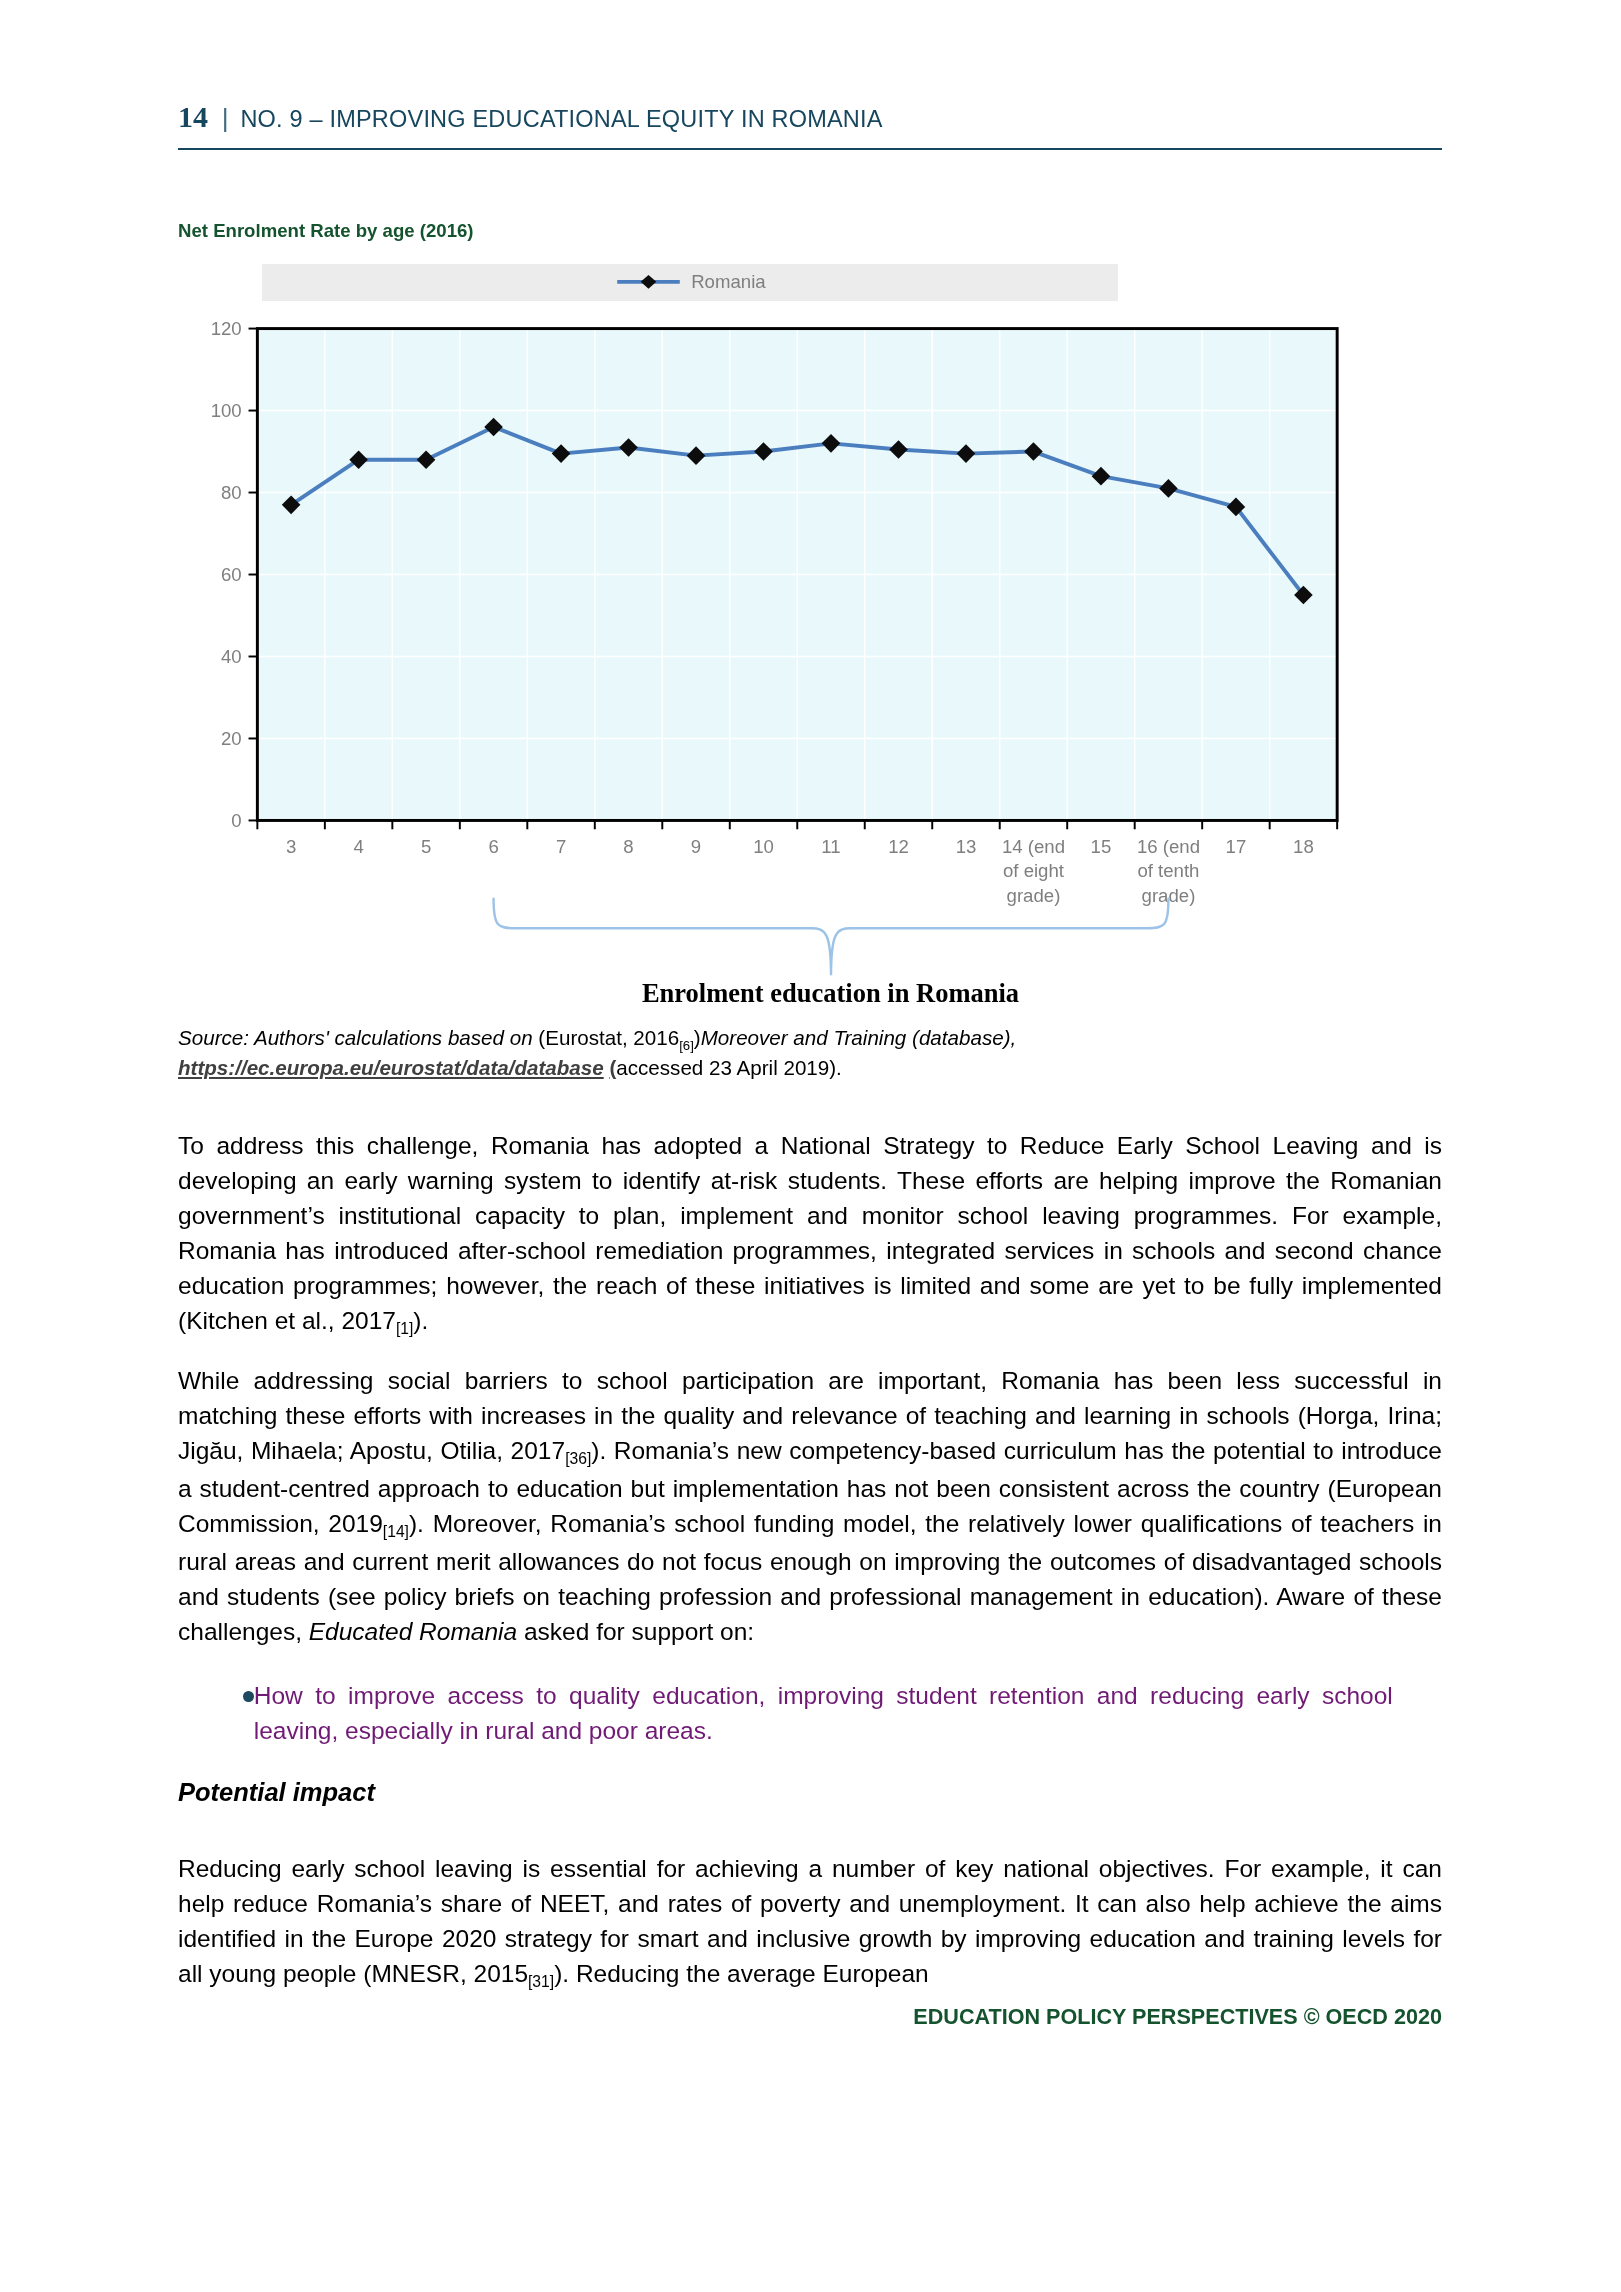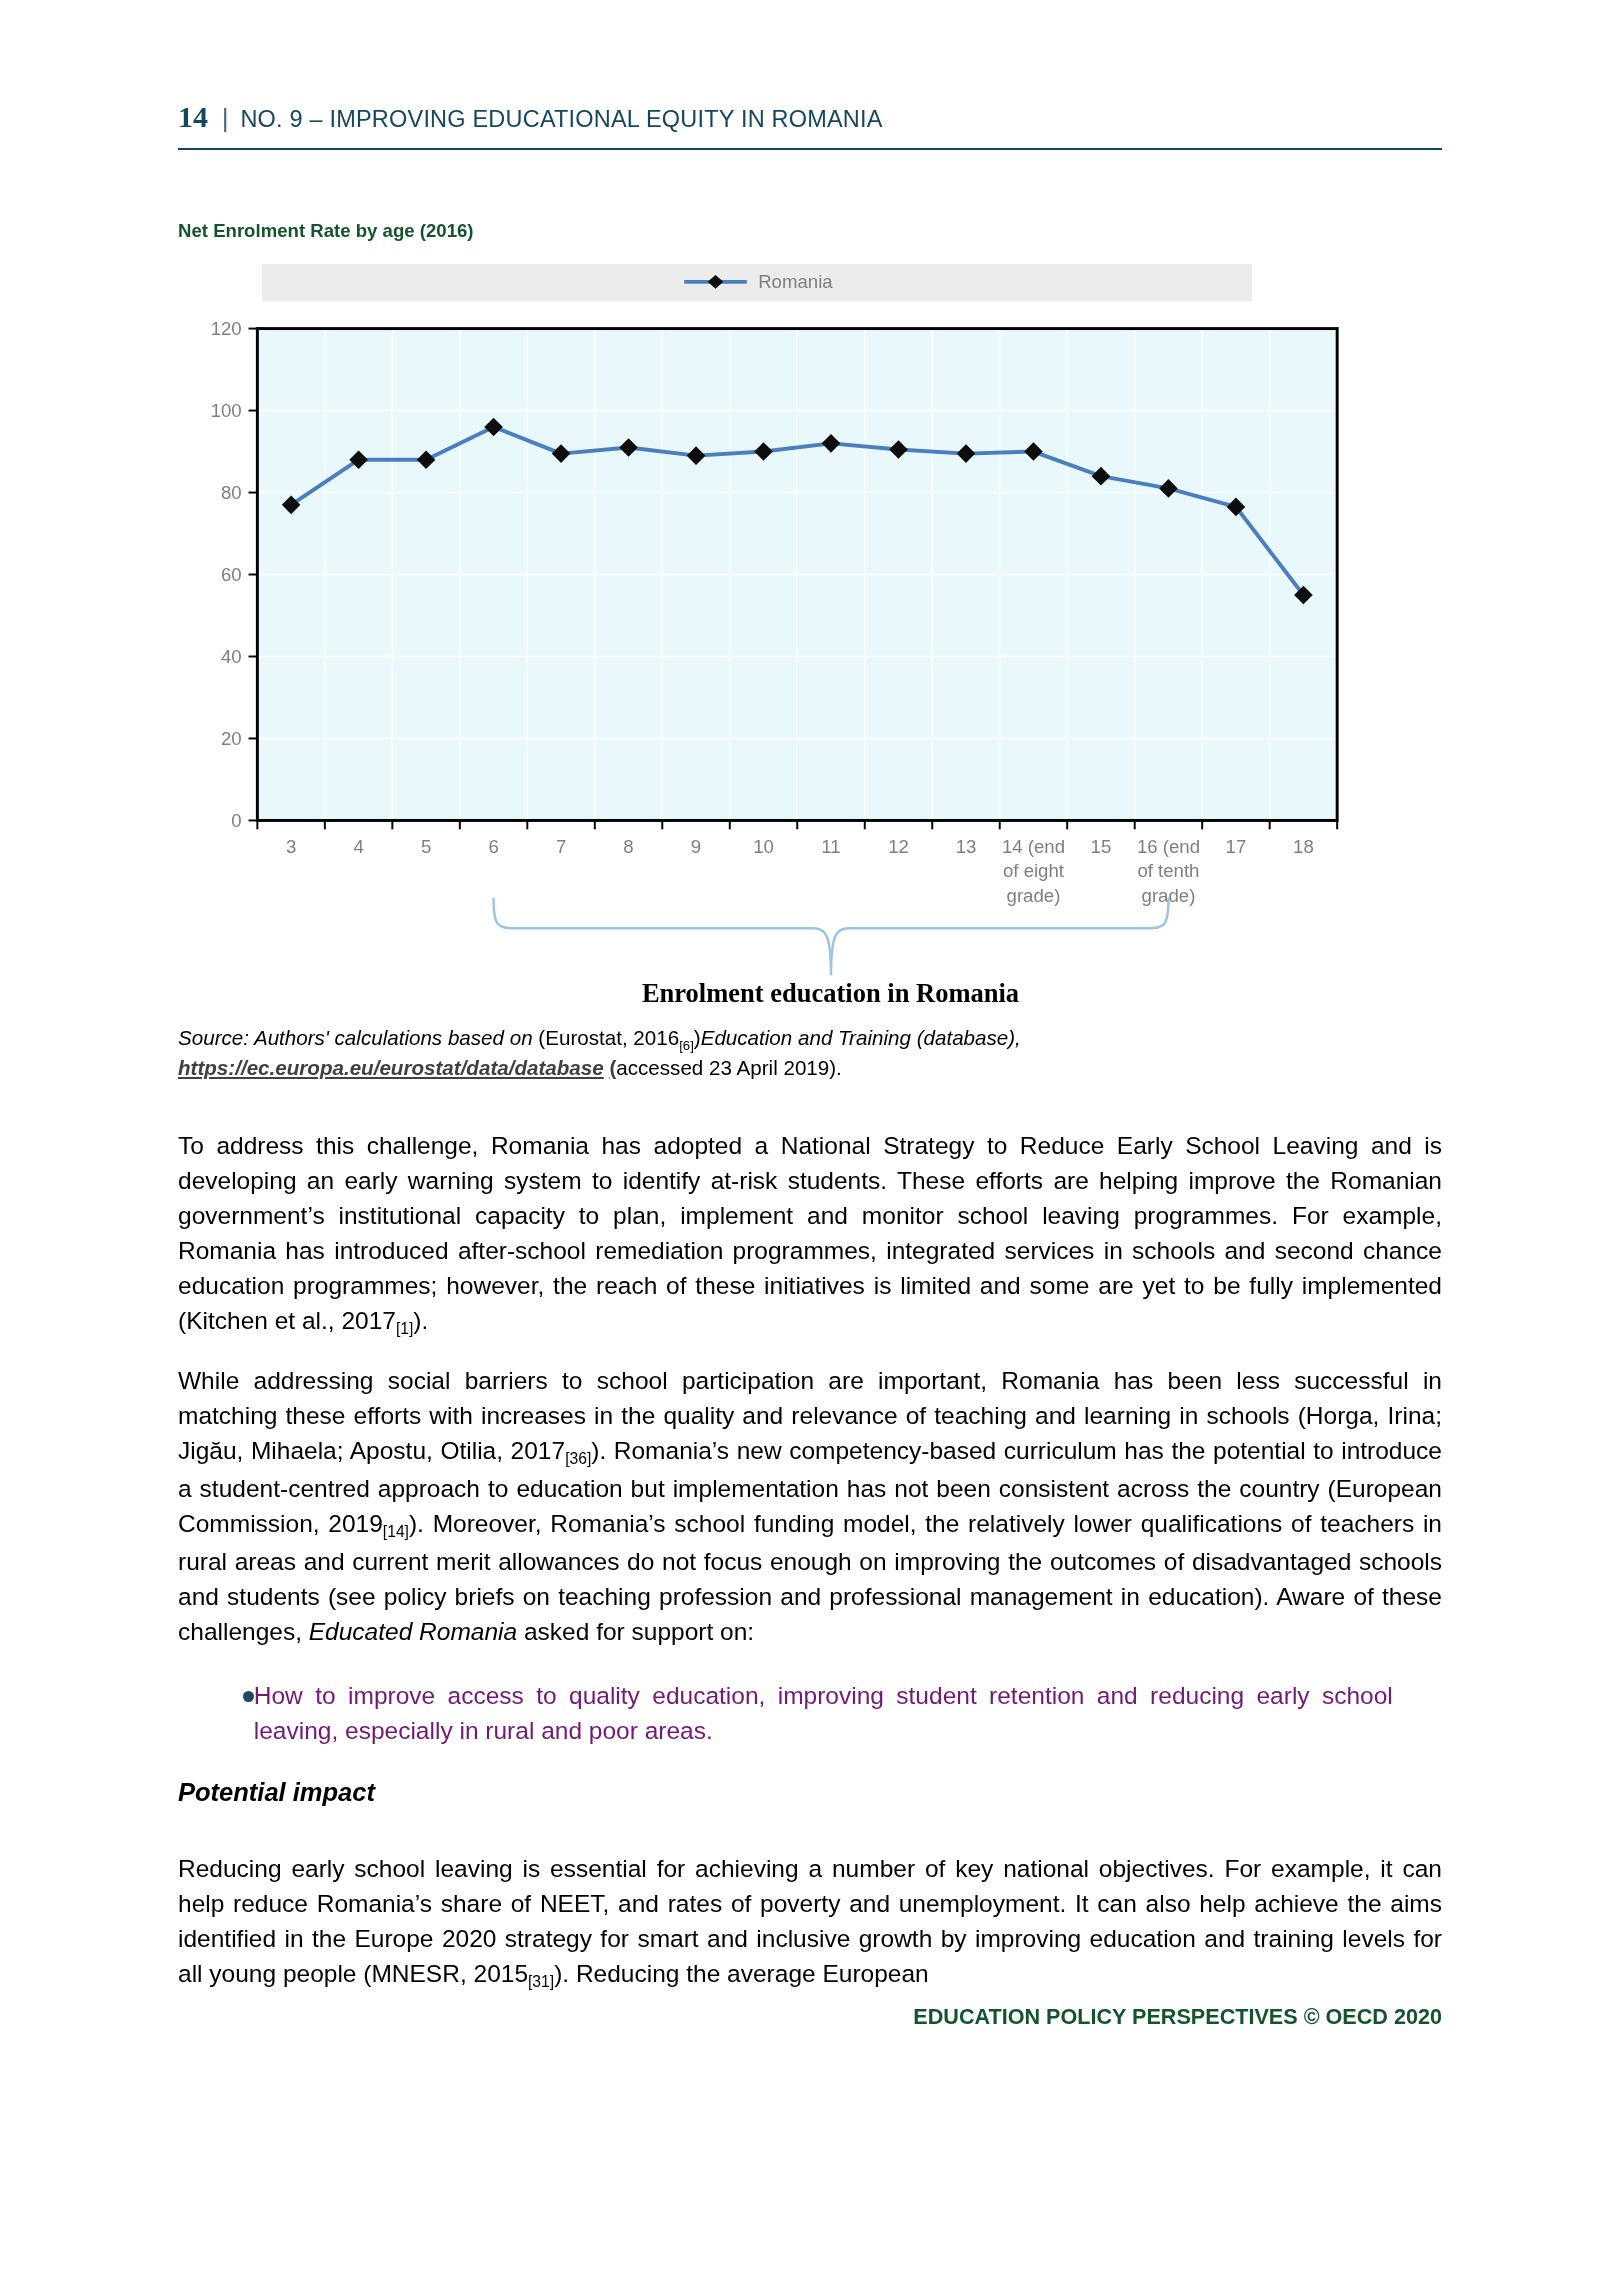--- a/index.html
+++ b/index.html
@@ -11,21 +11,21 @@
   .content{margin:0 178px;width:1264px;}
   
   .page-header{display:flex;align-items:baseline;padding-top:100px;color:#17465f;}
   .page-num{font-family:"Liberation Serif",serif;font-weight:bold;font-size:30px;}
   .page-sep{font-size:26.5px;font-weight:300;color:#456b80;margin:0 11.8px 0 13.7px;}
   .page-header-title{font-size:23.5px;letter-spacing:0.2px;}
   .header-rule{border-bottom:2.9px solid #17465f;margin-top:13.7px;}
   
   .figure-title{margin:45px 0 0 0;color:#17465f;font-size:25.5px;font-weight:bold;}
   .chart-title{margin-top:69px;text-align:left;padding-right:25.5px;color:#14532d;font-weight:bold;font-size:18.6px;line-height:23.5px;}
-  .legend-band{margin-top:21.6px;margin-left:84px;width:990px;height:37px;background:#ececec;
+  .legend-band{margin-top:21.6px;margin-left:84px;width:856px;height:37px;background:#ececec;
     display:flex;align-items:center;justify-content:center;gap:7.8px;}
   .legend-label{color:#7f7f7f;font-size:18.6px;}
   svg.chart{display:block;width:1264px;height:686px;margin-top:3.9px;}
   svg text{font-family:"Liberation Sans",sans-serif;}
   .brace-label{margin-top:-11.8px;text-align:center;padding-left:41px;
     font-family:"Liberation Serif",serif;font-weight:bold;font-size:26.5px;line-height:29px;color:#000;}
   
   .source{margin:17.6px 0 0 0;font-size:20.6px;line-height:26.5px;color:#000;}
   .run-i{font-style:italic;}
   .run-sub{font-size:64%;position:relative;top:4.9px;}
@@ -158,21 +158,21 @@
           <polygon points="1010.8125,177.64999999999998 1020.3125,187.14999999999998 1010.8125,196.64999999999998 1001.3125,187.14999999999998"></polygon>
           <polygon points="1079.6875,196.47500000000002 1089.1875,205.97500000000002 1079.6875,215.47500000000002 1070.1875,205.97500000000002"></polygon>
           <polygon points="1148.5625,286.4166666666667 1158.0625,295.9166666666667 1148.5625,305.4166666666667 1139.0625,295.9166666666667"></polygon>
         </g>
         <path d="M 322.0625 606 C 322.0625 634, 326.0625 636, 344.0625 636 L 646.4375 636 C 660.4375 636, 666.4375 640, 666.4375 684 C 666.4375 640, 672.4375 636, 686.4375 636 L 988.8125 636 C 1006.8125 636, 1010.8125 634, 1010.8125 606" fill="none" stroke="#9dc3e6" stroke-width="2.5" stroke-linecap="round"></path>
       </svg>
 
     <div class="brace-label">Enrolment education in Romania</div>
   </div>
 
-  <p class="source"><span class="run-i">Source: Authors' calculations based on </span><span>(Eurostat, 2016</span><span class="run-sub">[6]</span><span>)</span><span class="run-i">Education and Training (database), </span><a href="#" class="run-link run-i">https://ec.europa.eu/eurostat/data/database</a><span> </span><a href="#" class="run-link">(</a><span>accessed 23 April 2019).</span></p>
+  <p class="source"><span class="run-i">Source: Authors' calculations based on </span><span>(Eurostat, 2016</span><span class="run-sub">[6]</span><span>)</span><span class="run-i">Moreover and Training (database), </span><a href="#" class="run-link run-i">https://ec.europa.eu/eurostat/data/database</a><span> </span><a href="#" class="run-link">(</a><span>accessed 23 April 2019).</span></p>
 
   <p class="para first"><span>To address this challenge, Romania has adopted a National Strategy to Reduce Early School Leaving and is developing an early warning system to identify at-risk students. These efforts are helping improve the Romanian government’s institutional capacity to plan, implement and monitor school leaving programmes. For example, Romania has introduced after-school remediation programmes, integrated services in schools and second chance education programmes; however, the reach of these initiatives is limited and some are yet to be fully implemented (Kitchen et al., 2017</span><span class="run-sub">[1]</span><span>).</span></p>
 
   <p class="para"><span>While addressing social barriers to school participation are important, Romania has been less successful in matching these efforts with increases in the quality and relevance of teaching and learning in schools (Horga, Irina; Jigău, Mihaela; Apostu, Otilia, 2017</span><span class="run-sub">[36]</span><span>). Romania’s new competency-based curriculum has the potential to introduce a student-centred approach to education but implementation has not been consistent across the country (European Commission, 2019</span><span class="run-sub">[14]</span><span>). Moreover, Romania’s school funding model, the relatively lower qualifications of teachers in rural areas and current merit allowances do not focus enough on improving the outcomes of disadvantaged schools and students (see policy briefs on teaching profession and professional management in education). Aware of these challenges, </span><span class="run-i">Educated Romania</span><span> asked for support on:</span></p>
 
   <div class="bullet-row">
     <span class="bullet-dot"></span>
     <span class="bullet-text"><span>How to improve access to quality education, improving student retention and reducing early school leaving, especially in rural and poor areas.</span></span>
   </div>
 

